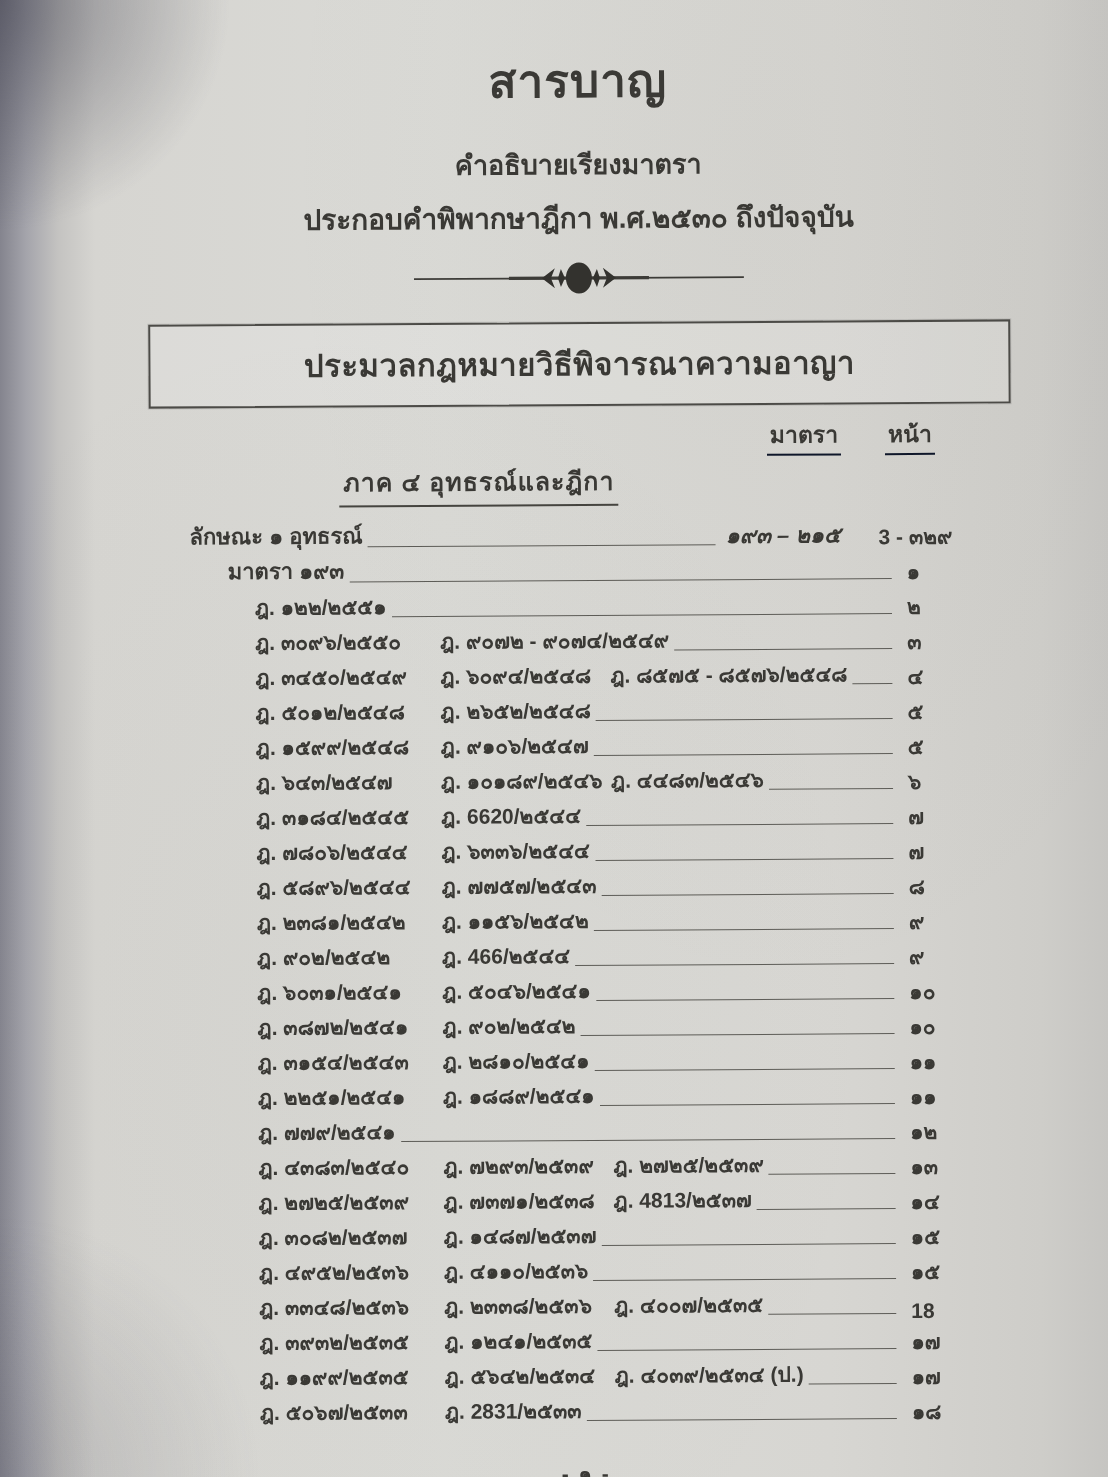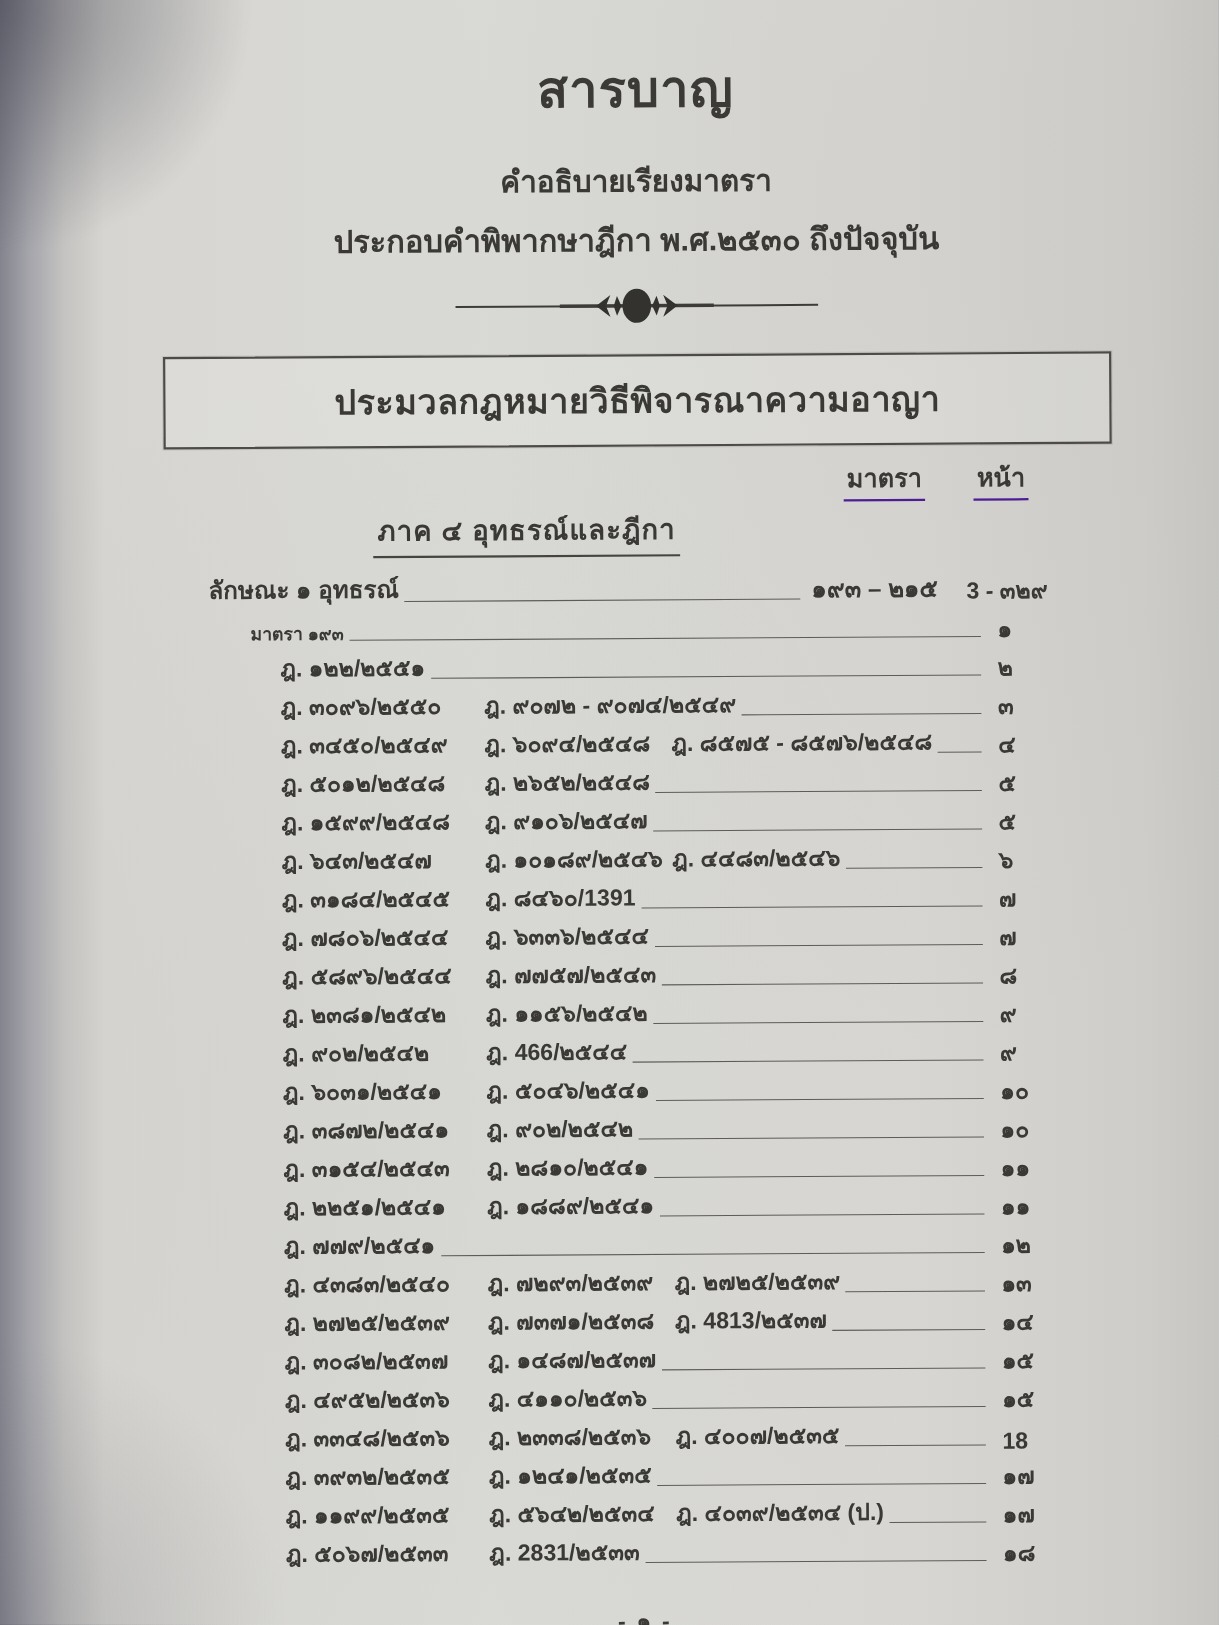--- a/index.html
+++ b/index.html
@@ -30,21 +30,21 @@
   
   .law-box{
     margin-top:26px;height:80px;border:2px solid #4c4b47;
     display:flex;align-items:center;justify-content:center;
     background:rgba(255,255,255,.14);
     box-shadow:0 0 0 1px rgba(90,90,86,.15);
   }
   .law-box span{font-size:31px;font-weight:700;letter-spacing:.5px;}
   
   .col-headers{margin-top:12px;display:flex;justify-content:flex-end;font-size:23px;font-weight:700;}
-  .col-headers .colh{border-bottom:2px solid #4c1d95;padding:0 3px 1px 3px;}
+  .col-headers .colh{border-bottom:2px solid #0f172a;padding:0 3px 1px 3px;}
   .colh-matra{margin-right:44px;}
   .colh-page{margin-right:76px;}
   
   .part-heading{
     display:inline-block;margin:4px 0 0 190px;
     font-size:25px;font-weight:700;letter-spacing:1px;
     border-bottom:2px solid #45443f;padding:0 4px 3px 4px;
   }
   
   .toc{margin-top:6px;}
@@ -52,24 +52,24 @@
   .row.first{height:40px;}
   .row.l0{padding-left:40px;}
   .row.l1{padding-left:78px;}
   .row.l2{padding-left:105px;}
   .row .slot{display:inline-block;}
   .row .s0{min-width:185px;}
   .row .s1{min-width:170px;}
   .row .cell{display:inline-block;}
   .row .leader{flex:1;border-bottom:1.6px solid #5d5c57;margin:0 2px 6px 5px;min-width:12px;}
   .row .pagecol{width:105px;padding-left:13px;transform:translateY(3px);}
-  .row .matra-range{margin:0 4px 0 8px;transform:translateY(2px);}
+  .row .matra-range{margin:0 16px 0 8px;transform:translateY(2px);font-style:italic;}
   .row.first .pagecol{width:133px;padding-left:22px;}
   .row.l0 .cell, .row.l0 .matra-range{font-size:22px;font-weight:700;}
-  .row.l1 .cell{font-size:16px;font-weight:700;}
+  .row.l1 .cell{font-size:22px;font-weight:700;}
   
   .footer-pageno{margin-top:30px;text-align:center;font-size:21px;font-weight:700;letter-spacing:2px;}
 </style>
 </head>
 <body>
 
 <div class="mottle"></div>
 
 <div class="sheet-content">
 
@@ -144,21 +144,21 @@
       </div>
       <div class="row l2">
         <span class="slot s0">ฎ. ๖๔๓/๒๕๔๗</span>
         <span class="slot s1">ฎ. ๑๐๑๘๙/๒๕๔๖</span>
         <span class="cell">ฎ. ๔๔๘๓/๒๕๔๖</span>
         <span class="leader"></span>
         <span class="pagecol">๖</span>
       </div>
       <div class="row l2">
         <span class="slot s0">ฎ. ๓๑๘๔/๒๕๔๕</span>
-        <span class="cell">ฎ. ๘๔๖๐/1391</span>
+        <span class="cell">ฎ. 6620/๒๕๔๔</span>
         <span class="leader"></span>
         <span class="pagecol">๗</span>
       </div>
       <div class="row l2">
         <span class="slot s0">ฎ. ๗๘๐๖/๒๕๔๔</span>
         <span class="cell">ฎ. ๖๓๓๖/๒๕๔๔</span>
         <span class="leader"></span>
         <span class="pagecol">๗</span>
       </div>
       <div class="row l2">

